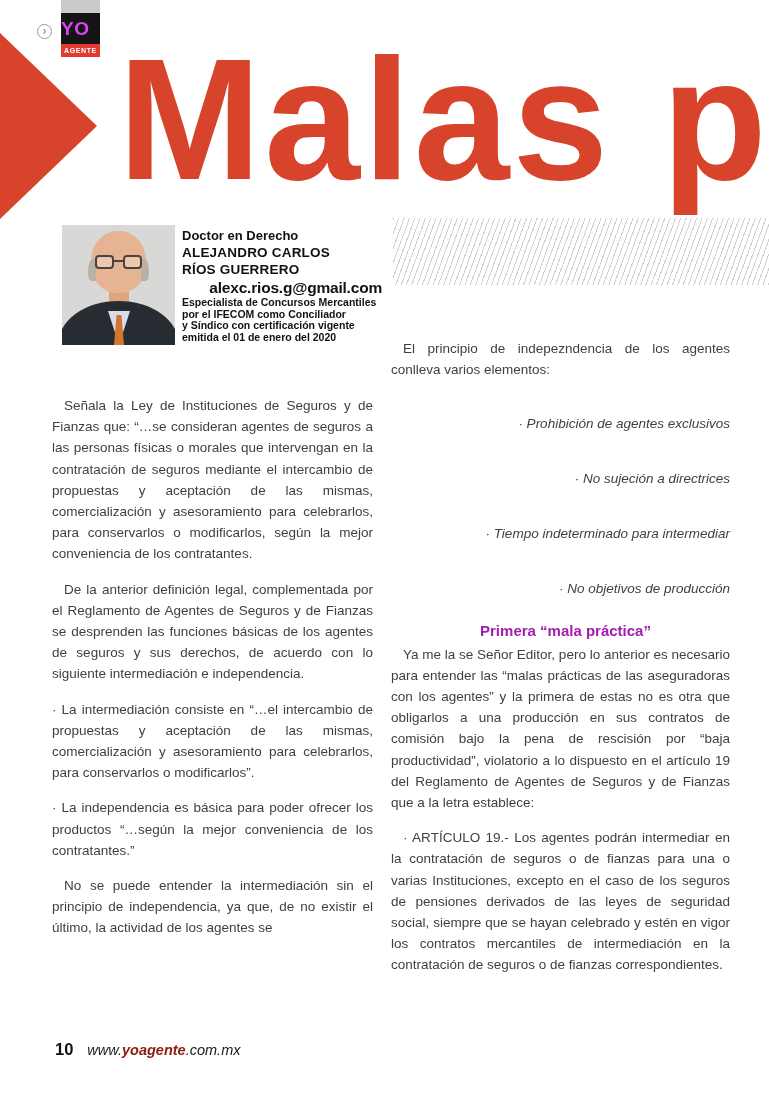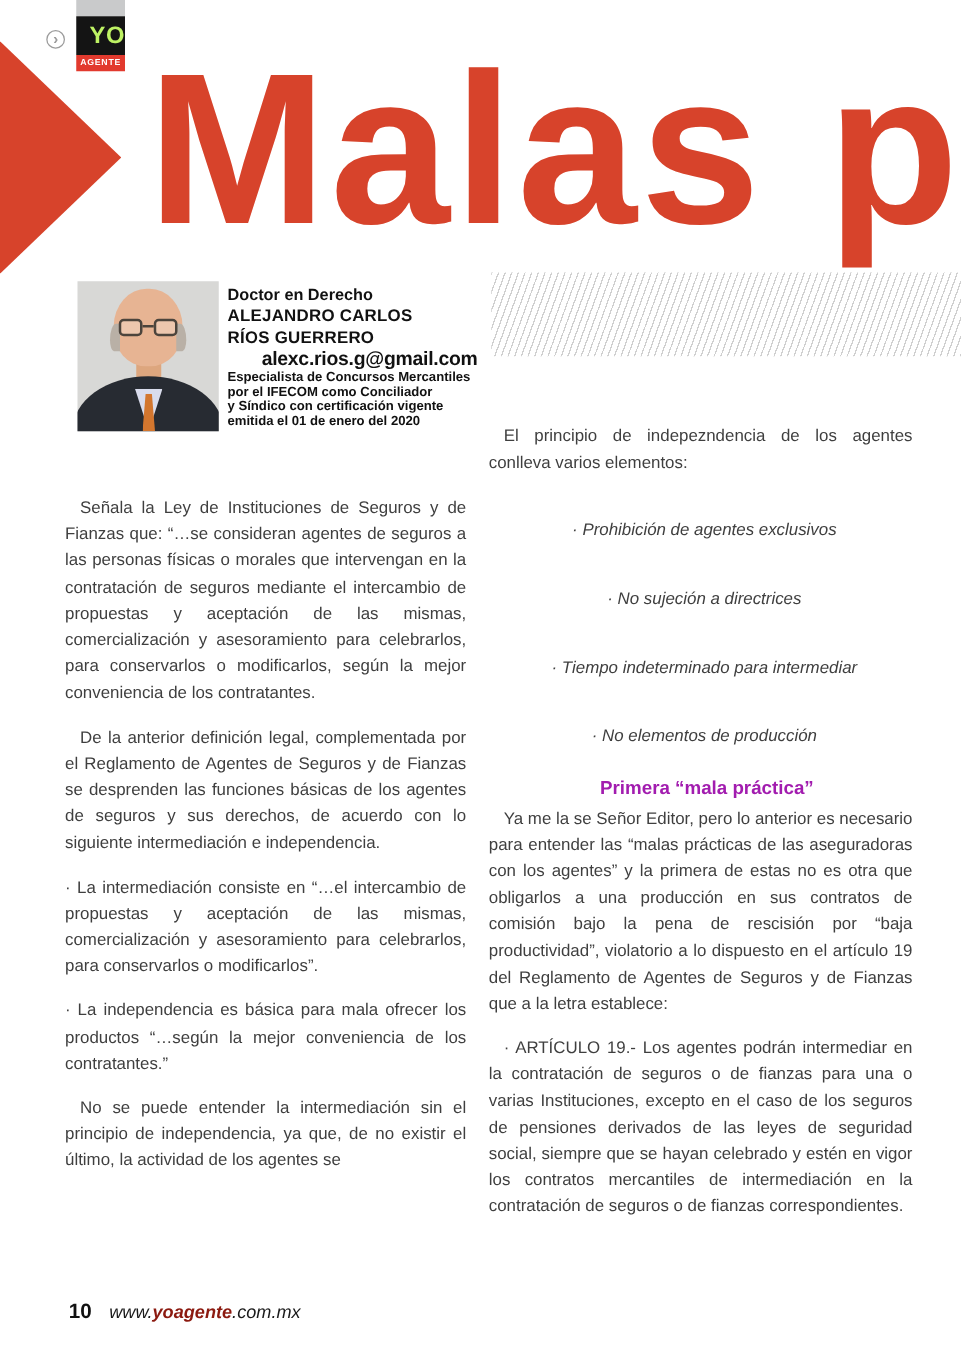--- a/index.html
+++ b/index.html
@@ -5,21 +5,21 @@
   * { margin:0; padding:0; box-sizing:border-box; }
   html,body { background:#ffffff; }
   body { font-family:"Liberation Sans", sans-serif; }
   .page { position:relative; width:769px; height:1093px; background:#fff; overflow:hidden; margin:0 auto; }
 
   
   .gray-tab { position:absolute; left:61px; top:0; width:39px; height:13px; background:#c9cacb; }
   .chevron-circle { position:absolute; left:37px; top:24px; width:15px; height:15px; border:1.5px solid #9b9b9b;
     border-radius:50%; color:#9b9b9b; font-size:12px; line-height:12px; text-align:center; font-weight:bold; }
   .logo { position:absolute; left:61px; top:13px; width:39px; }
-  .logo-top { background:#141414; color:#bef264; height:31px; text-align:right; font-weight:bold;
+  .logo-top { background:#141414; color:#d946ef; height:31px; text-align:left; font-weight:bold;
     font-size:19px; line-height:31px; letter-spacing:0.5px; }
   .logo-bottom { background:#e23a2e; color:#fff; height:13px; text-align:center; font-weight:bold;
     font-size:7px; line-height:13px; letter-spacing:0.6px; }
 
   .red-arrow { position:absolute; left:0; top:33px; width:97px; height:186px; background:#d7432b;
     -webkit-clip-path:polygon(0 0,100% 50%,0 100%); clip-path:polygon(0 0,100% 50%,0 100%); }
 
   .headline { position:absolute; left:118px; top:33px; font-size:172px; line-height:1; font-weight:bold;
     color:#d7432b; letter-spacing:3px; white-space:nowrap; }
 
@@ -55,21 +55,21 @@
 
   
   .col { position:absolute; color:#3f3f3f; font-size:13.5px; line-height:21.2px; text-align:justify; }
   .col-left  { left:52px;  top:395px; width:321px; }
   .col-right { left:391px; top:338px; width:339px; }
   .col p { margin-bottom:14px; }
   .indent { text-indent:12px; }
   .red-head { color:#a21caf; font-weight:bold; font-size:15px; margin:20px 0 2px 0; padding-left:16px; text-align:center; }
   .col-right .red-head { padding-left:10px; }
   .bullets { list-style:none; font-style:italic; margin:0 0 12px 0; padding-left:6px; }
-  .bullets li { line-height:22px; text-align:center;margin-top:33px; }
+  .bullets li { line-height:22px; text-align:right;margin-top:33px; }
 
   
   .footer { position:absolute; left:55px; top:1040px; font-size:14.5px; color:#1a1a1a; }
   .footer .pnum { font-weight:bold; font-size:16.5px; font-style:normal; margin-right:14px; color:#111; }
   .footer i { }
   .footer .brand { font-weight:bold; color:#8c1a10; }
 </style>
 </head>
 <body>
 
@@ -113,31 +113,31 @@
       <div class="a-cred">por el IFECOM como Conciliador</div>
       <div class="a-cred">y Síndico con certificación vigente</div>
       <div class="a-cred">emitida el 01 de enero del 2020</div>
     </div>
   </div>
 
   <div class="col col-left">
     <p class="indent">Señala la Ley de Instituciones de Seguros y de Fianzas que: “…se consideran agentes de seguros a las personas físicas o morales que intervengan en la contratación de seguros mediante el intercambio de propuestas y aceptación de las mismas, comercialización y asesoramiento para celebrarlos, para conservarlos o modificarlos, según la mejor conveniencia de los contratantes.</p>
     <p class="indent">De la anterior definición legal, complementada por el Reglamento de Agentes de Seguros y de Fianzas se desprenden las funciones básicas de los agentes de seguros y sus derechos, de acuerdo con lo siguiente intermediación e independencia.</p>
     <p>· La intermediación consiste en “…el intercambio de propuestas y aceptación de las mismas, comercialización y asesoramiento para celebrarlos, para conservarlos o modificarlos”.</p>
-    <p>· La independencia es básica para mala ofrecer los productos “…según la mejor conveniencia de los contratantes.”</p>
+    <p>· La independencia es básica para poder ofrecer los productos “…según la mejor conveniencia de los contratantes.”</p>
     <p class="indent">No se puede entender la intermediación sin el principio de independencia, ya que, de no existir el último, la actividad de los agentes se</p>
   </div>
 
   <div class="col col-right">
     <p class="indent" style="margin-bottom:12px;">El principio de indepezndencia de los agentes conlleva varios elementos:</p>
     <ul class="bullets">
       <li>· Prohibición de agentes exclusivos</li>
       <li>· No sujeción a directrices</li>
       <li>· Tiempo indeterminado para intermediar</li>
-      <li>· No elementos de producción</li>
+      <li>· No objetivos de producción</li>
     </ul>
     <h2 class="red-head">Primera “mala práctica”</h2>
     <p class="indent">Ya me la se Señor Editor, pero lo anterior es necesario para entender las “malas prácticas de las aseguradoras con los agentes” y la primera de estas no es otra que obligarlos a una producción en sus contratos de comisión bajo la pena de rescisión por “baja productividad”, violatorio a lo dispuesto en el artículo 19 del Reglamento de Agentes de Seguros y de Fianzas que a la letra establece:</p>
     <p class="indent">· ARTÍCULO 19.- Los agentes podrán intermediar en la contratación de seguros o de fianzas para una o varias Instituciones, excepto en el caso de los seguros de pensiones derivados de las leyes de seguridad social, siempre que se hayan celebrado y estén en vigor los contratos mercantiles de intermediación en la contratación de seguros o de fianzas correspondientes.</p>
   </div>
 
   <div class="footer">
     <span class="pnum">10</span><i>www.</i><i class="brand">yoagente</i><i>.com.mx</i>
   </div>
 

